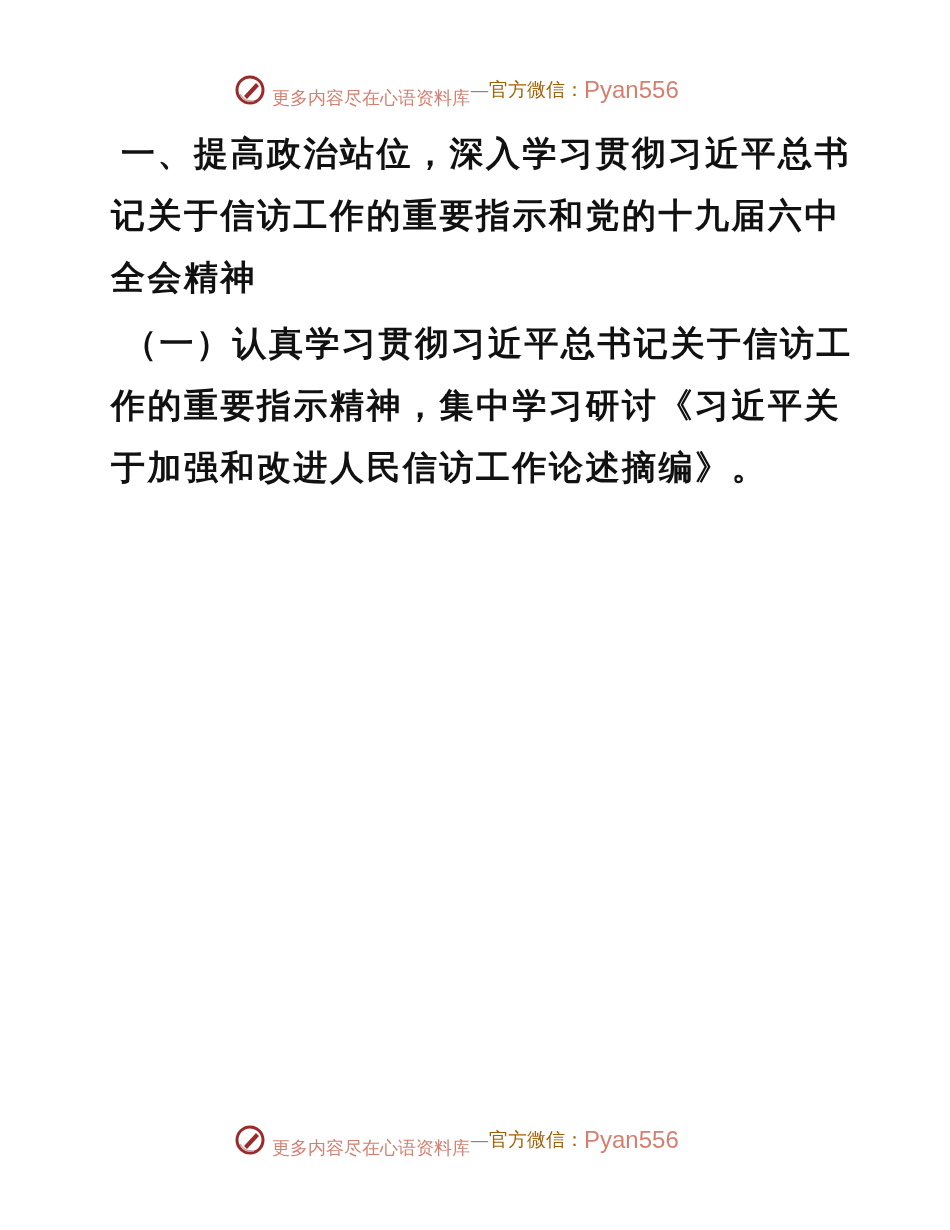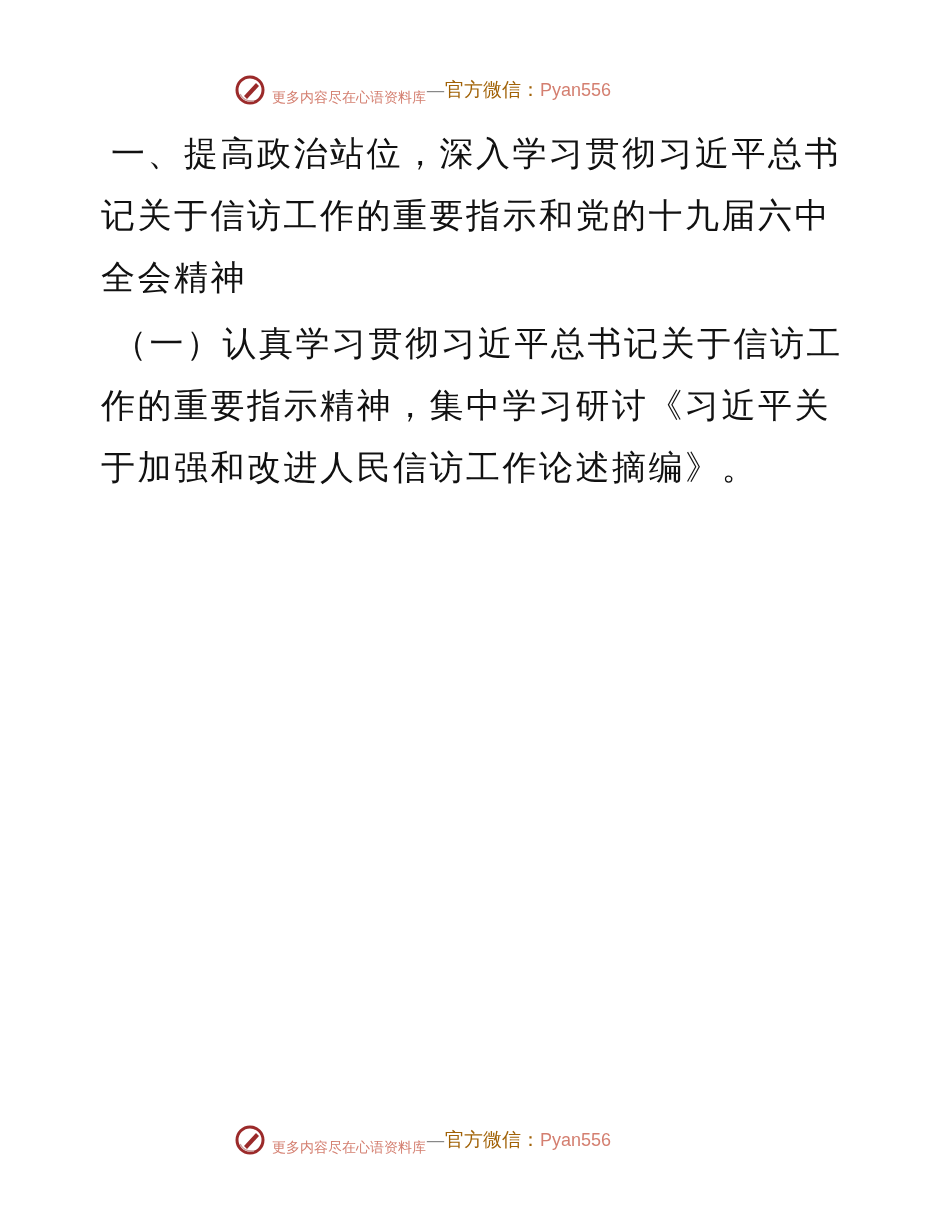--- a/index.html
+++ b/index.html
@@ -2,25 +2,25 @@
 <html><head>
 <meta charset="utf-8">
 <style>
   html, body { margin: 0; padding: 0; background: #ffffff; }
   body { width: 950px; height: 1230px; position: relative; overflow: hidden;
          font-family: "DejaVu Serif", "Liberation Serif", serif; color: #111; }
   .watermark { position: absolute; left: 234px; height: 36px; display: flex; align-items: center; white-space: nowrap; }
   .watermark.top { top: 72px; }
   .watermark.bottom { top: 1122px; }
   .wm-logo { width: 32px; height: 32px; margin-right: 6px; }
-  .wm-red { color: #d47f70; font-size: 14px; font-family: "DejaVu Serif", serif; margin-top: 16px; }
+  .wm-red { color: #d47f70; font-size: 18px; font-family: "DejaVu Serif", serif; margin-top: 16px; }
   .wm-dash { color: #888; font-size: 19px; }
   .wm-gray { color: #a16207; font-size: 19px; font-family: "DejaVu Sans", sans-serif; }
-  .wm-id { color: #d47f70; font-size: 18px; font-family: "Liberation Sans", sans-serif; }
-  .content { position: absolute; left: 101px; top: 122px; width: 760px; }
+  .wm-id { color: #d47f70; font-size: 24px; font-family: "Liberation Sans", sans-serif; }
+  .content { position: absolute; left: 111px; top: 122px; width: 760px; font-weight: bold; }
   .para { font-size: 34px; line-height: 62px; margin: 0; letter-spacing: 2.5px; }
   .para.first { text-indent: 10px; }
   .para.item { text-indent: 12px; }
   .gap { height: 4px; }
 </style>
 </head>
 <body>
 
 <div class="watermark top">
   <svg class="wm-logo" viewBox="0 0 32 32">

